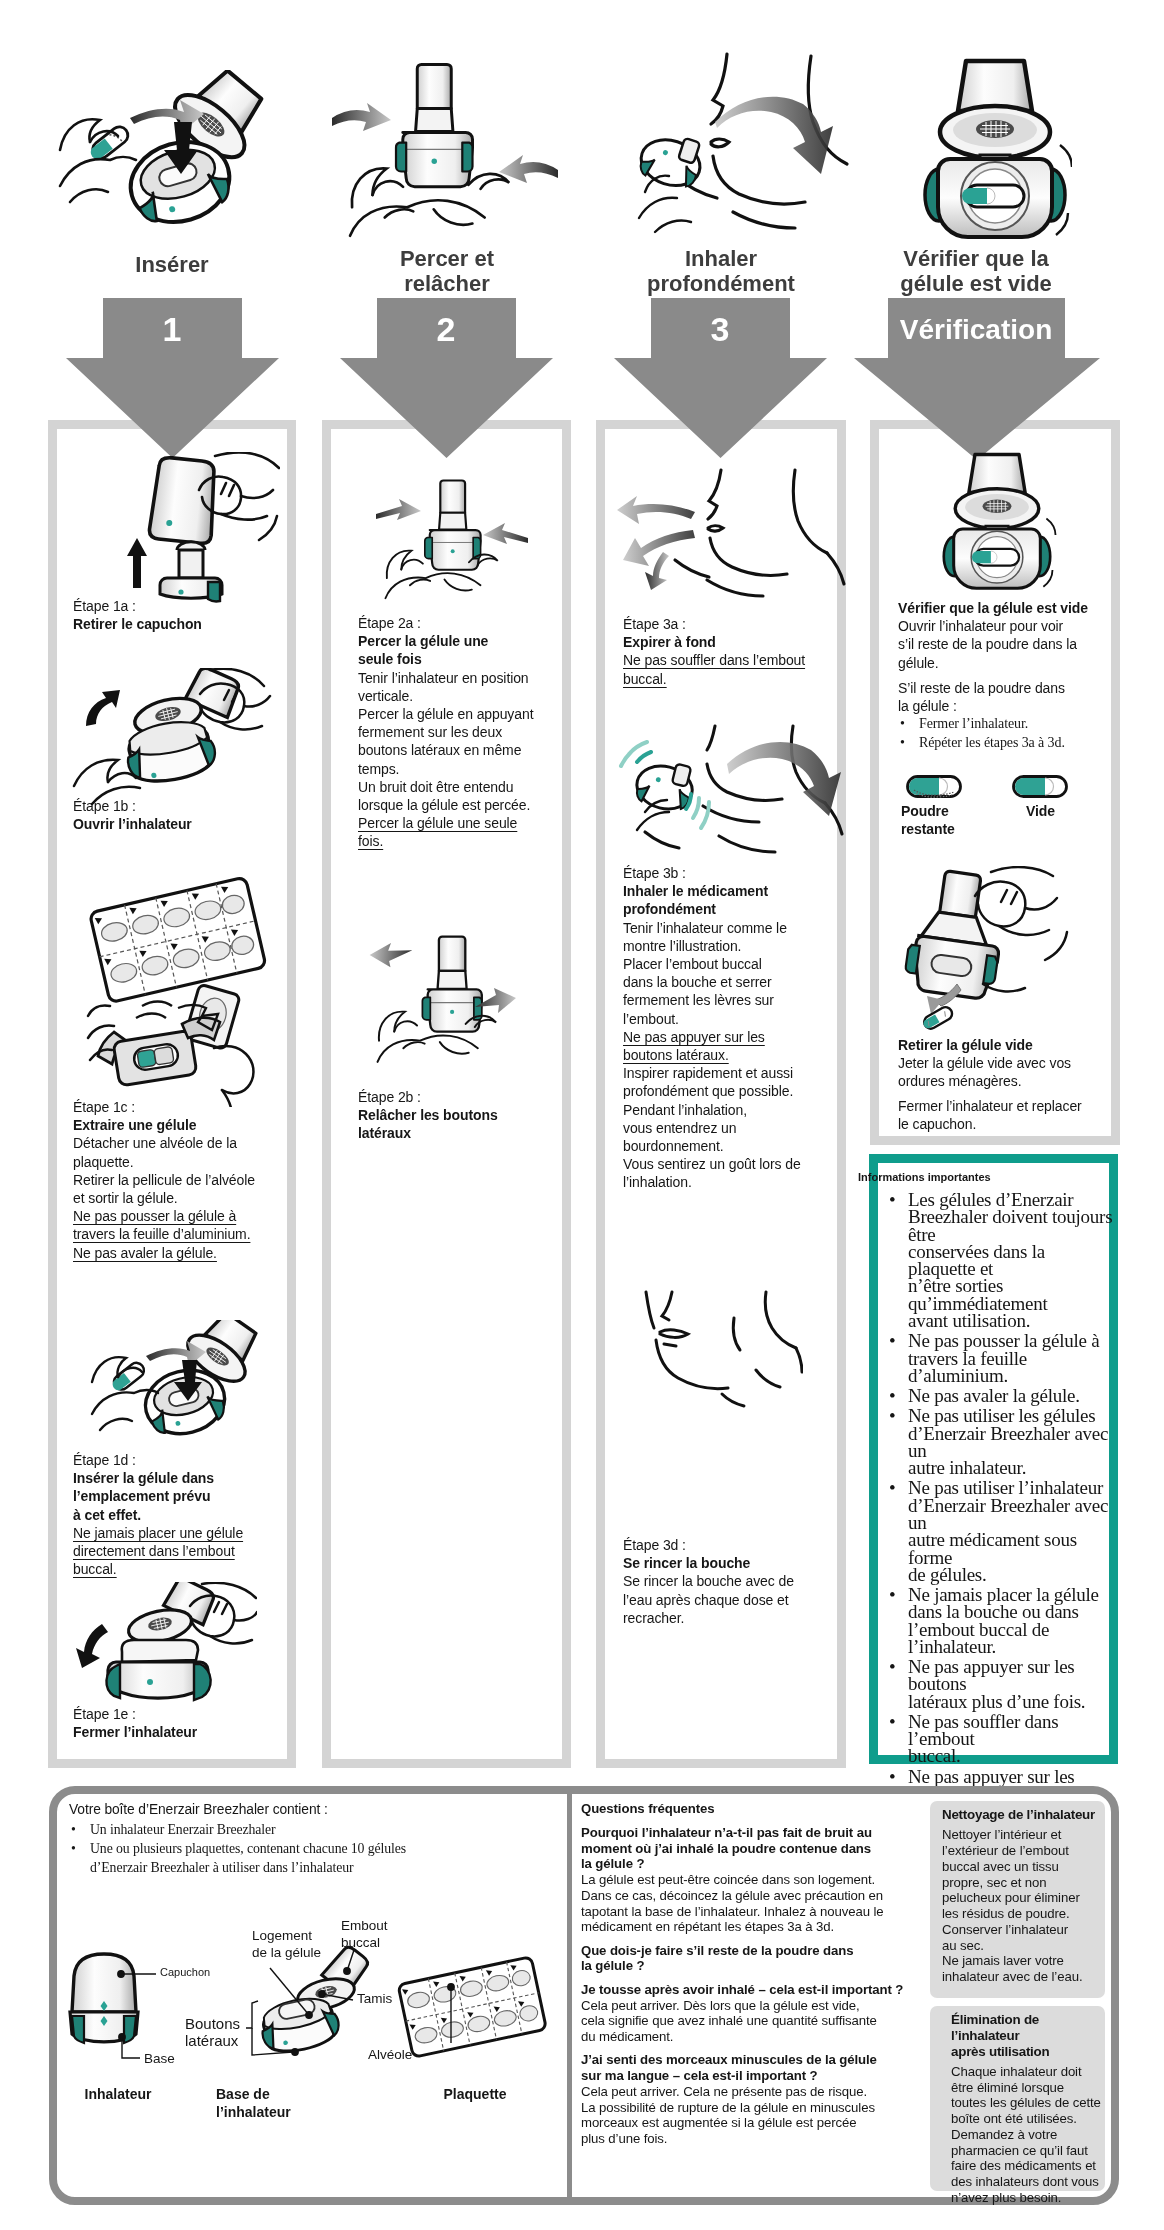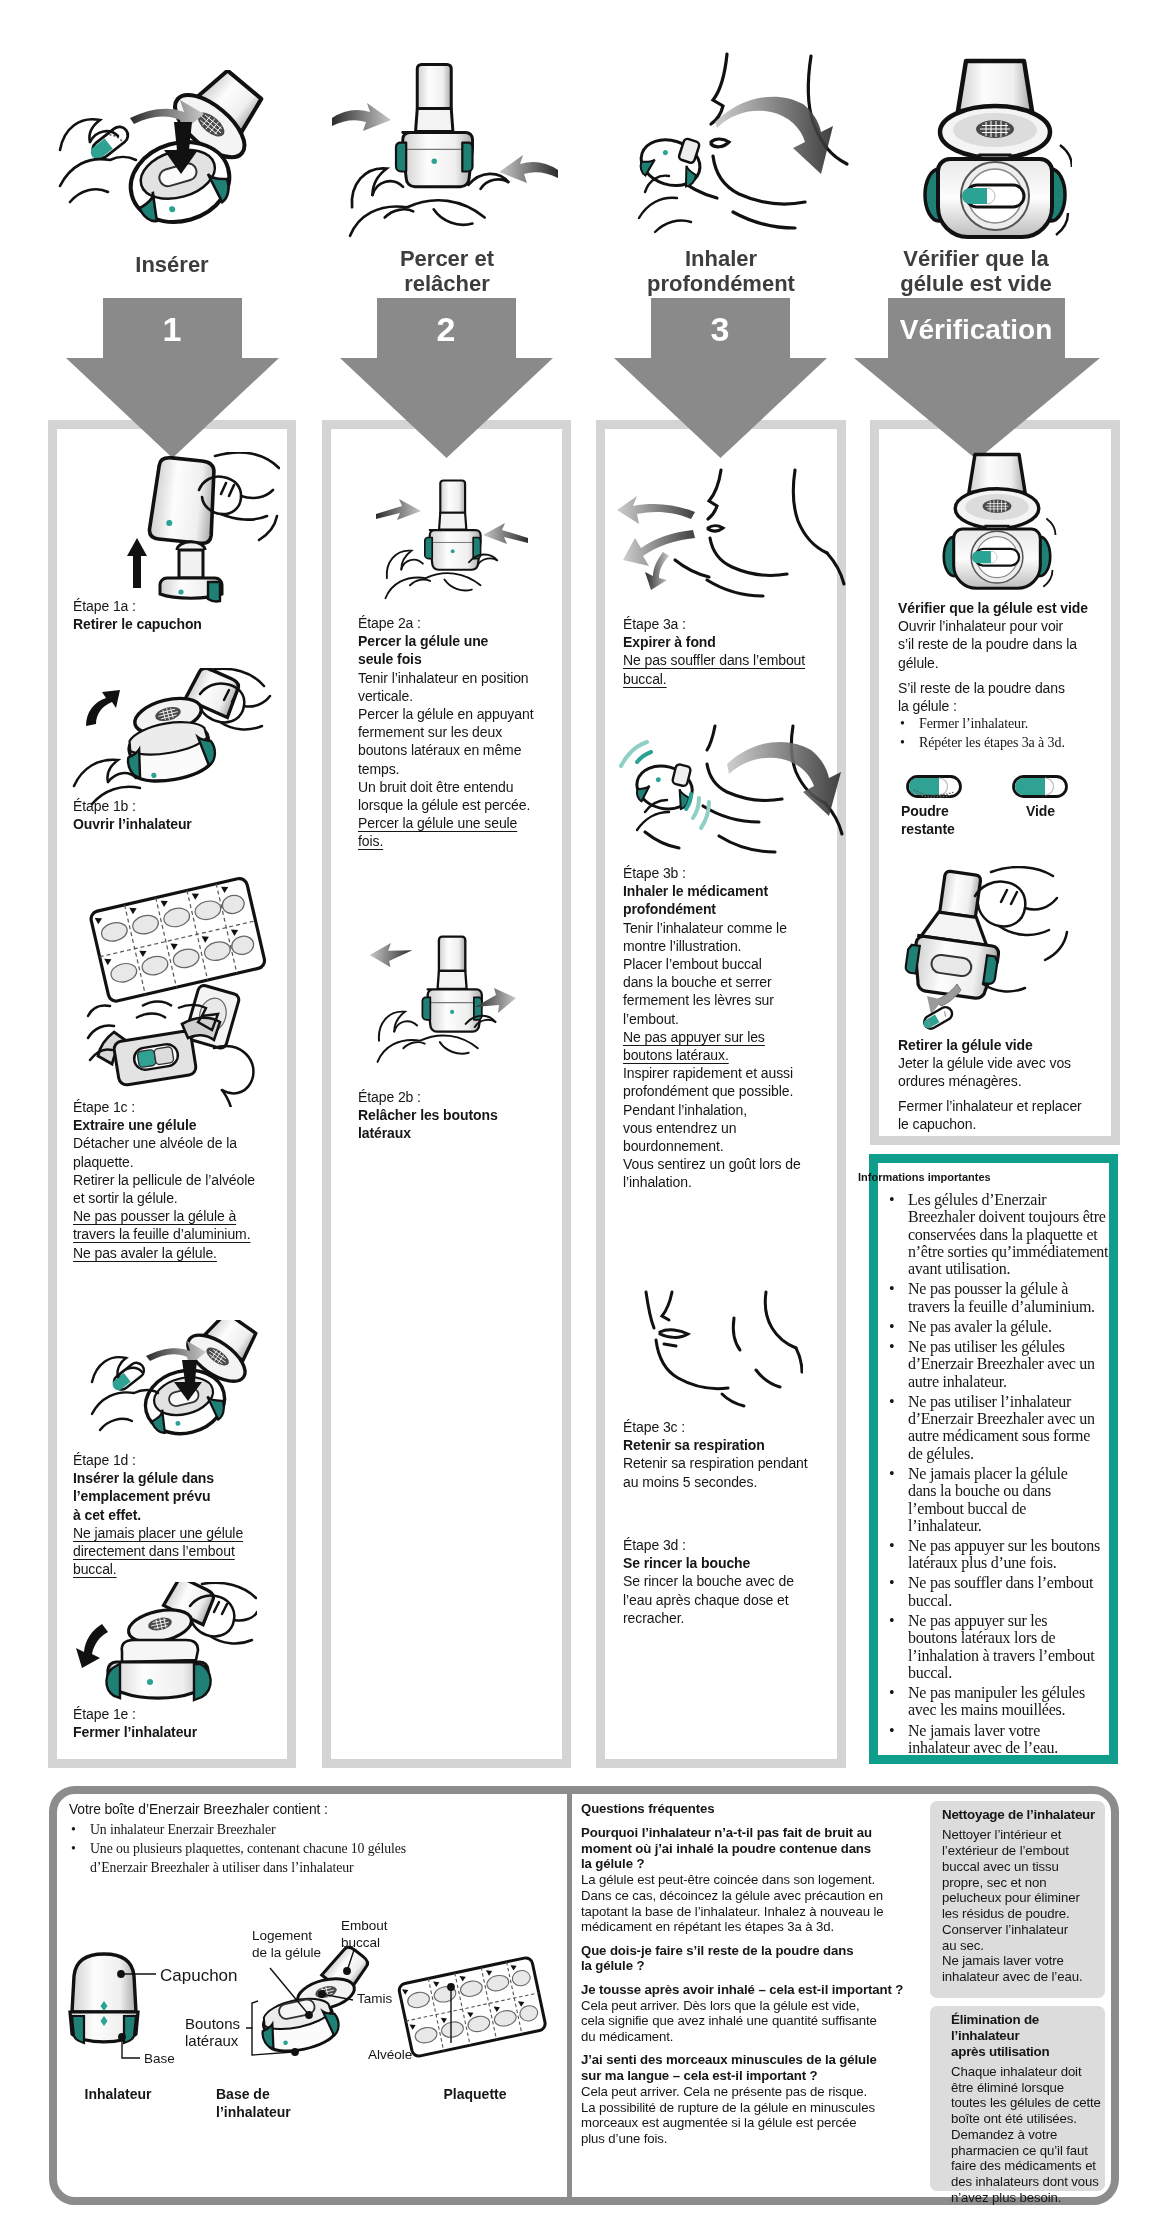--- a/index.html
+++ b/index.html
@@ -52,38 +52,37 @@
 <div class="abs t" style="left:73px;top:797px;width:210px;">Étape 1b :<br><span class="b">Ouvrir l’inhalateur</span></div>
 <div class="abs t" style="left:73px;top:1098px;width:230px;">Étape 1c :<br><span class="b">Extraire une gélule</span><br>Détacher une alvéole de la<br>plaquette.<br>Retirer la pellicule de l’alvéole<br>et sortir la gélule.<br><span class="u">Ne pas pousser la gélule à</span><br><span class="u">travers la feuille d’aluminium.</span><br><span class="u">Ne pas avaler la gélule.</span></div>
 <div class="abs t" style="left:73px;top:1451px;width:230px;">Étape 1d :<br><span class="b">Insérer la gélule dans</span><br><span class="b">l’emplacement prévu</span><br><span class="b">à cet effet.</span><br><span class="u">Ne jamais placer une gélule</span><br><span class="u">directement dans l’embout</span><br><span class="u">buccal.</span></div>
 <div class="abs t" style="left:73px;top:1705px;width:210px;">Étape 1e :<br><span class="b">Fermer l’inhalateur</span></div>
 
 <div class="abs t" style="left:358px;top:614px;width:215px;">Étape 2a :<br><span class="b">Percer la gélule une</span><br><span class="b">seule fois</span><br>Tenir l’inhalateur en position<br>verticale.<br>Percer la gélule en appuyant<br>fermement sur les deux<br>boutons latéraux en même<br>temps.<br>Un bruit doit être entendu<br>lorsque la gélule est percée.<br><span class="u">Percer la gélule une seule</span><br><span class="u">fois.</span></div>
 <div class="abs t" style="left:358px;top:1088px;width:215px;">Étape 2b :<br><span class="b">Relâcher les boutons</span><br><span class="b">latéraux</span></div>
 
 <div class="abs t" style="left:623px;top:615px;width:225px;">Étape 3a :<br><span class="b">Expirer à fond</span><br><span class="u">Ne pas souffler dans l’embout</span><br><span class="u">buccal.</span></div>
 <div class="abs t" style="left:623px;top:864px;width:225px;">Étape 3b :<br><span class="b">Inhaler le médicament</span><br><span class="b">profondément</span><br>Tenir l’inhalateur comme le<br>montre l’illustration.<br>Placer l’embout buccal<br>dans la bouche et serrer<br>fermement les lèvres sur<br>l’embout.<br><span class="u">Ne pas appuyer sur les</span><br><span class="u">boutons latéraux.</span><br>Inspirer rapidement et aussi<br>profondément que possible.<br>Pendant l’inhalation,<br>vous entendrez un<br>bourdonnement.<br>Vous sentirez un goût lors de<br>l’inhalation.</div>
-<div class="abs t" style="left:623px;top:1418px;width:225px;">Étape 3c :<br><span class="b">Retenir sa respiration</span><br>Retenir sa respiration pendant<br>au moins 5 secondes.</div>
 <div class="abs t" style="left:623px;top:1536px;width:225px;">Étape 3d :<br><span class="b">Se rincer la bouche</span><br>Se rincer la bouche avec de<br>l’eau après chaque dose et<br>recracher.</div>
 
 <div class="abs t" style="left:898px;top:599px;width:225px;"><span class="b">Vérifier que la gélule est vide</span><br>Ouvrir l’inhalateur pour voir<br>s’il reste de la poudre dans la<br>gélule.</div>
 <div class="abs t" style="left:898px;top:678.8px;width:225px;">S’il reste de la poudre dans<br>la gélule :</div>
 <div class="abs t" style="left:898px;top:715.3px;width:225px;">
 <ul class="dots">
         <li>Fermer l’inhalateur.</li>
         <li>Répéter les étapes 3a à 3d.</li>
       </ul>
     </div>
 <div class="abs t b" style="left:901px;top:803px;width:110px;line-height:17.5px;">Poudre<br>restante</div>
 <div class="abs t b" style="left:1026px;top:803px;width:80px;line-height:17.5px;">Vide</div>
 <div class="abs t" style="left:898px;top:1035.6px;width:225px;"><span class="b">Retirer la gélule vide</span><br>Jeter la gélule vide avec vos<br>ordures ménagères.</div>
 <div class="abs t" style="left:898px;top:1096.8px;width:225px;">Fermer l’inhalateur et replacer<br>le capuchon.</div>
 
 <div class="abs b" style="left:858px;top:1168px;width:215px;font-size:11px;line-height:19px;">Informations importantes</div>
-<div class="abs" style="left:887px;top:1191px;width:226px;font-size:16px;line-height:17.3px;letter-spacing:-0.25px;">
+<div class="abs" style="left:887px;top:1191px;width:226px;font-size:19px;line-height:17.3px;letter-spacing:-0.25px;">
 <ul class="dots">
 <li style="margin-bottom:2.9px;">Les gélules d’Enerzair<br>Breezhaler doivent toujours être<br>conservées dans la plaquette et<br>n’être sorties qu’immédiatement<br>avant utilisation.</li>
 <li style="margin-bottom:2.9px;">Ne pas pousser la gélule à<br>travers la feuille d’aluminium.</li>
 <li style="margin-bottom:2.9px;">Ne pas avaler la gélule.</li>
 <li style="margin-bottom:2.9px;">Ne pas utiliser les gélules<br>d’Enerzair Breezhaler avec un<br>autre inhalateur.</li>
 <li style="margin-bottom:2.9px;">Ne pas utiliser l’inhalateur<br>d’Enerzair Breezhaler avec un<br>autre médicament sous forme<br>de gélules.</li>
 <li style="margin-bottom:2.9px;">Ne jamais placer la gélule<br>dans la bouche ou dans<br>l’embout buccal de<br>l’inhalateur.</li>
 <li style="margin-bottom:2.9px;">Ne pas appuyer sur les boutons<br>latéraux plus d’une fois.</li>
 <li style="margin-bottom:2.9px;">Ne pas souffler dans l’embout<br>buccal.</li>
 <li style="margin-bottom:2.9px;">Ne pas appuyer sur les<br>boutons latéraux lors de<br>l’inhalation à travers l’embout<br>buccal.</li>
@@ -96,21 +95,21 @@
 <div class="abs" style="left:567px;top:1794px;width:5px;height:403px;background:#8c8c8c;"></div>
 
 <div class="abs" style="left:69px;top:1800px;width:470px;font-size:13.8px;line-height:19.1px;letter-spacing:-0.1px;">Votre boîte d’Enerzair Breezhaler contient :</div>
 <div class="abs" style="left:69px;top:1820px;width:480px;font-size:13.8px;line-height:19.1px;letter-spacing:-0.1px;">
 <ul class="dots">
 <li>Un inhalateur Enerzair Breezhaler</li>
 <li>Une ou plusieurs plaquettes, contenant chacune 10 gélules<br>d’Enerzair Breezhaler à utiliser dans l’inhalateur</li>
 </ul>
     </div>
 
-<div class="abs" style="left:160px;top:1966px;font-size:17px;">Capuchon</div>
+<div class="abs" style="left:160px;top:1966px;font-size:11px;">Capuchon</div>
 <div class="abs" style="left:144px;top:2051px;font-size:13.5px;">Base</div>
 <div class="abs b" style="left:48px;top:2086px;width:140px;font-size:14px;text-align:center;">Inhalateur</div>
 <div class="abs" style="left:252px;top:1927px;width:120px;font-size:13.5px;line-height:17.3px;">Logement<br>de la gélule</div>
 <div class="abs" style="left:341px;top:1917px;width:90px;font-size:13.5px;line-height:17.3px;">Embout<br>buccal</div>
 <div class="abs" style="left:357px;top:1991px;font-size:13.5px;">Tamis</div>
 <div class="abs" style="left:185px;top:2015px;width:90px;font-size:15px;line-height:17.3px;">Boutons<br>latéraux</div>
 <div class="abs b" style="left:216px;top:2086px;width:140px;font-size:14px;line-height:17.5px;">Base de<br>l’inhalateur</div>
 <div class="abs" style="left:368px;top:2047px;font-size:13.5px;">Alvéole</div>
 <div class="abs b" style="left:405px;top:2086px;width:140px;font-size:14px;text-align:center;">Plaquette</div>
 

